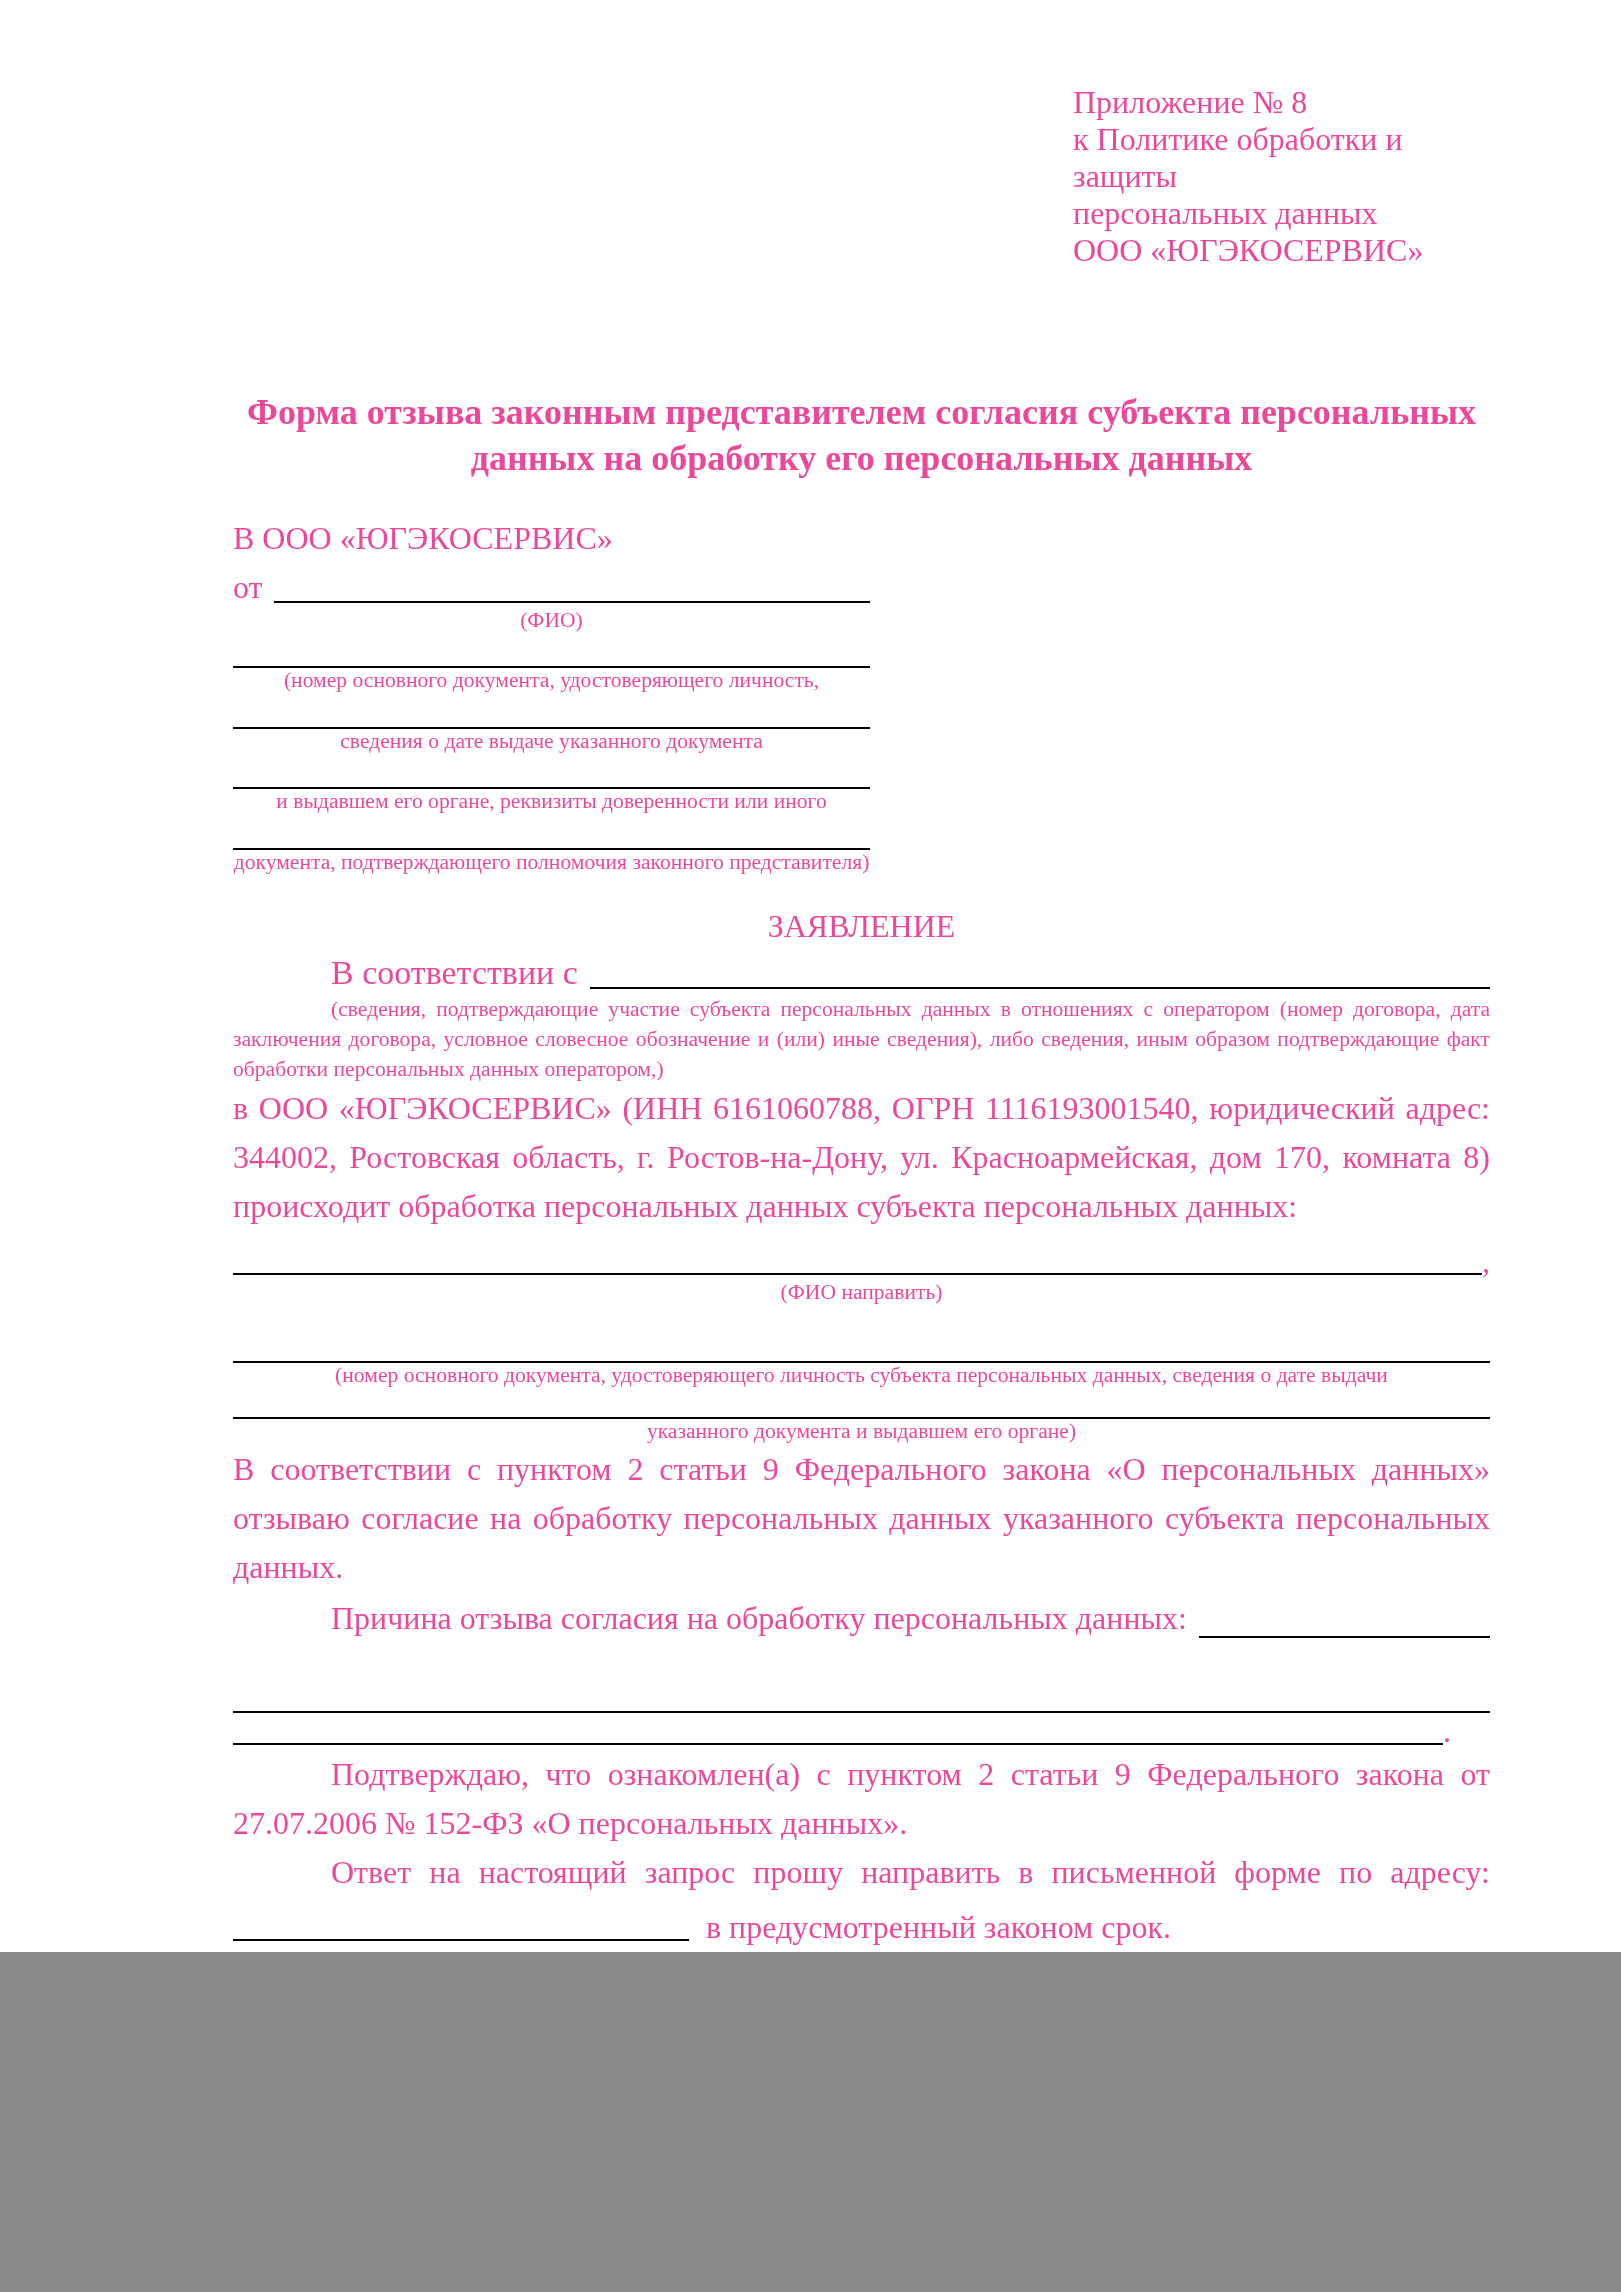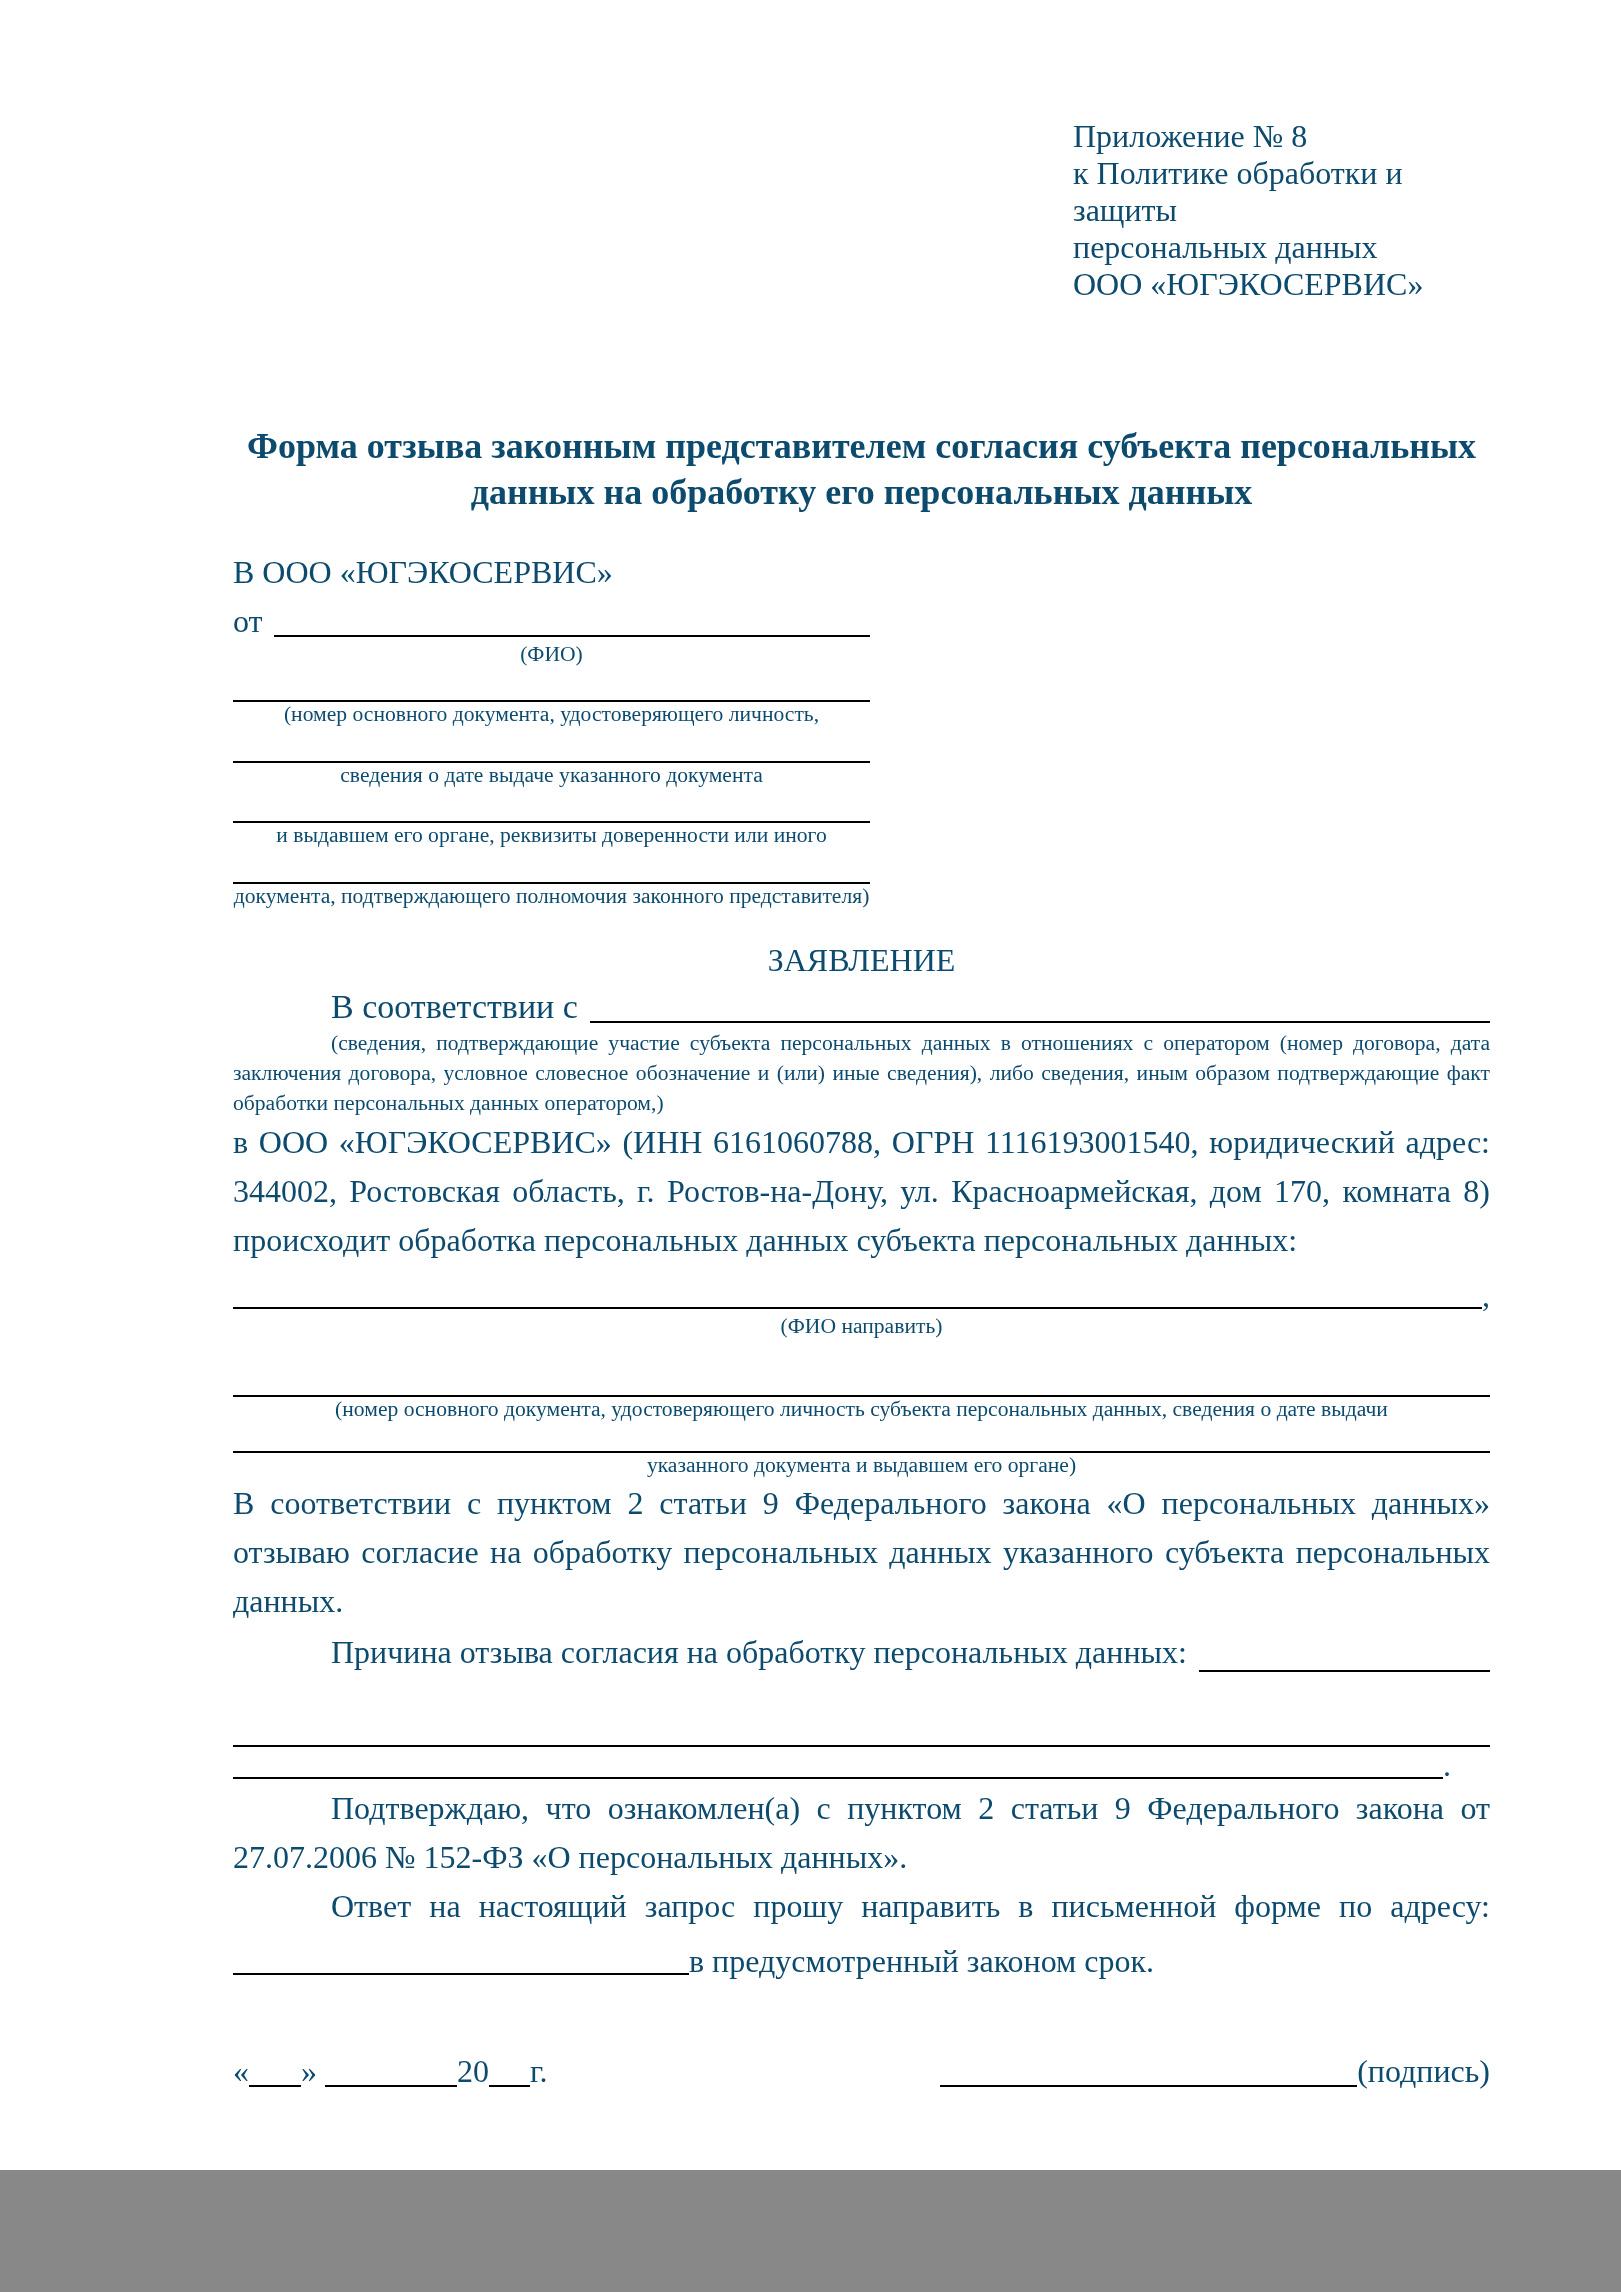--- a/index.html
+++ b/index.html
@@ -1,24 +1,24 @@
 <!DOCTYPE html>
 <html><head>
 <meta charset="utf-8">
 <style>
   html, body { margin: 0; padding: 0; background: #888; }
   .page {
     width: 1621px;
-    height: 2170px;
+    height: 1952px;
     background: #ffffff;
     margin: 0 auto;
     font-family: "Liberation Serif", "DejaVu Serif", serif;
-    color: #0c4a6e;
+    color: #ec4899;
     box-sizing: border-box;
-    padding: 118px 131px 0 233px; 
+    padding: 84px 131px 0 233px; 
     overflow: hidden;
   }
   
   .hdr { margin-left: 840px; font-size: 32px; line-height: 37px; }
   
   .title {
     margin: 120px 0 0 0;
     font-size: 36px;
     font-weight: bold;
     text-align: center;
@@ -40,21 +40,21 @@
   .body { font-size: 32px; line-height: 49px; text-align: justify; margin: 0; }
   .indent { text-indent: 98px; }
   .endline { align-items: flex-end; font-size: 32px; }
   .subj-row { height: 49px; }
   .cline { height: 45px; border-bottom: 2.9px solid #000; }
   .w1235 { flex: none; width: 1210px; border-bottom: 2.9px solid #000; margin-bottom: 4.9px; }
   .w465 { flex: none; width: 456px; border-bottom: 2.9px solid #000; margin-bottom: 4.9px; }
   .reason-row { margin-top: 2px; font-size: 32px; line-height: 49px; }
   .nowrap { white-space: nowrap; }
   .reply1 { text-align: justify; text-align-last: justify; -moz-text-align-last: justify; }
-  .reply2 { height: 49px; }
+  .reply2 { height: 49px; gap: 17px; }
   
   .footer-row { display: flex; justify-content: space-between; align-items: center; margin-top: 71px; font-size: 32px; line-height: 41px; }
   .u { display: inline-block; border-bottom: 2.9px solid #000; vertical-align: -4.9px; }
   .u53 { width: 52px; } .u135 { width: 132px; } .u42 { width: 41px; } .u425 { width: 417px; }
   .sp56 { margin-top: 55px; }
   .sp30 { margin-top: 29px; }
   .sp24 { margin-top: 23.5px; }
 </style>
 </head>
 <body>

